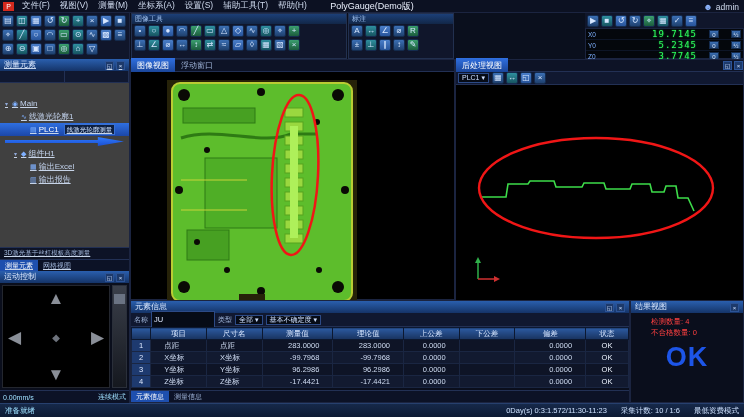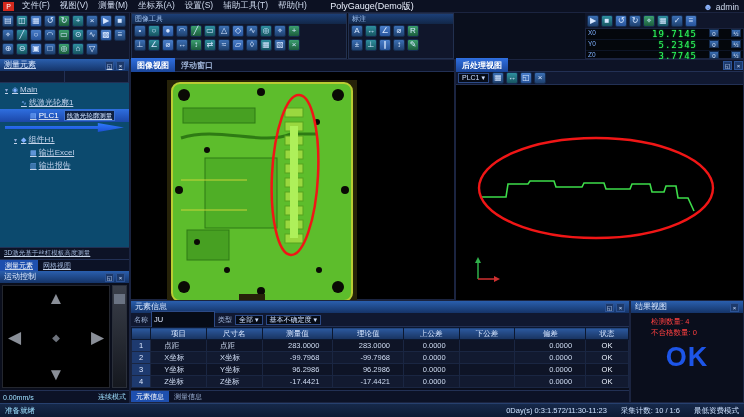--- a/index.html
+++ b/index.html
@@ -24,38 +24,38 @@
   .tb-left{position:absolute;left:0;top:13px;width:130px;height:46px;background:#10162b;border-right:1px solid #1b2440;padding:2px;display:flex;flex-direction:column;gap:2px;}
   .tool-group{position:absolute;top:13px;height:46px;background:#10162b;border:1px solid #22304f;}
   .gheader{height:10px;background:linear-gradient(#1c3f77,#122748);font-size:7px;color:#9fc0ef;padding:0 3px;line-height:10px;}
   .tool-group .iconrow{padding:1px 2px;}
   #image-tools{left:131px;width:216px;}
   #annotation-tools{left:348px;width:106px;}
   .tb-right{position:absolute;left:585px;top:13px;width:159px;height:15px;background:#10162b;padding:1px 2px;}
 
   
   .dro{position:absolute;left:585px;top:28px;width:159px;height:31px;background:#04070c;border:1px solid #1b2440;display:flex;flex-direction:column;}
-  .dro-row{flex:1;display:flex;gap:12px;padding:0 2px;border-bottom:1px solid #0d1526;}
+  .dro-row{flex:1;display:flex;align-items:center;gap:12px;padding:0 2px;border-bottom:1px solid #0d1526;}
   .dro-axis{color:#7fb0ff;font-size:6.5px;width:12px;flex:none;}
   .dro-value{flex:1;text-align:right;font-family:"DejaVu Sans Mono",monospace;color:#2eff5e;font-size:9px;letter-spacing:1px;text-shadow:0 0 2px #0f8a2d;}
   .dro-btn{width:10px;height:8px;font-size:6px;line-height:8px;text-align:center;color:#d6e6ff;background:linear-gradient(#3b6fb4,#1f416f);border:1px solid #142b4e;flex:none;}
 
   
   .panel-header{height:12px;background:linear-gradient(#2a5fae,#153468);color:#dce9ff;font-size:8px;line-height:12px;padding:0 4px;display:flex;align-items:center;flex:none;}
   .spacer{flex:1;}
   .mini-icon{width:9px;height:9px;font-size:6px;line-height:8px;text-align:center;color:#cfe0ff;background:#1d3a6b;border:1px solid #2c5396;margin-left:2px;flex:none;}
   .tabbar{height:12px;background:#0d1326;display:flex;align-items:center;border-bottom:1px solid #223054;flex:none;}
-  .tab{font-size:8px;line-height:12px;padding:2px 6px;color:#9fb4d8;white-space:nowrap;font-weight:bold;}
+  .tab{font-size:8px;line-height:12px;padding:2px 6px;color:#9fb4d8;white-space:nowrap;}
   .tab.active{background:linear-gradient(#2f6fe0,#174090);color:#fff;}
 
   
   .left-panel{position:absolute;left:0;top:59px;width:130px;height:212px;display:flex;flex-direction:column;background:#0a0e1c;border-right:1px solid #1b2440;text-decoration:underline;}
   .list-tabs{height:12px;display:flex;background:#101830;border-bottom:1px solid #223054;flex:none;}
   .list-tabs span{flex:1;font-size:12px;line-height:12px;padding:12px 4px;color:#9fb4d8;border-right:1px solid #223054;}
-  .tree{flex:1;position:relative;padding-top:0;overflow:hidden;background:#0c4a6e;}
+  .tree{flex:1;position:relative;padding-top:14px;overflow:hidden;background:#404040;}
   .tree-row{height:13px;display:flex;align-items:center;gap:2px;font-size:8px;color:#c2d2ec;white-space:nowrap;}
   .tree-row.selected{background:linear-gradient(#2f6fe0,#1b47a8);color:#fff;}
   .caret{width:7px;font-size:6px;color:#8fa8d6;text-align:center;flex:none;}
   .tglyph{font-size:7px;color:#7fb0ff;flex:none;}
   .badge{margin-left:3px;border:1px solid #3a70d0;background:#0d1f40;color:#cfe2ff;padding:0 2px;font-size:6.5px;line-height:9px;}
   .drop-arrow{height:9px;margin:1px 5px;background:linear-gradient(#2f7bff,#1b4fd0);clip-path:polygon(0 32%,78% 32%,78% 0,100% 50%,78% 100%,78% 68%,0 68%);}
   .tree-desc{height:12px;font-size:6.5px;color:#9fb4d8;padding:1px 4px;background:#0d1326;border-top:1px solid #223054;white-space:nowrap;overflow:hidden;flex:none;}
   .bottom-tabs{height:12px;display:flex;background:#0c1226;border-top:1px solid #223054;flex:none;}
   .bottom-tabs span{font-size:7px;line-height:12px;padding:0 5px;color:#9fb4d8;white-space:nowrap;}
   .bottom-tabs span.active{background:#1e4fae;color:#fff;}

